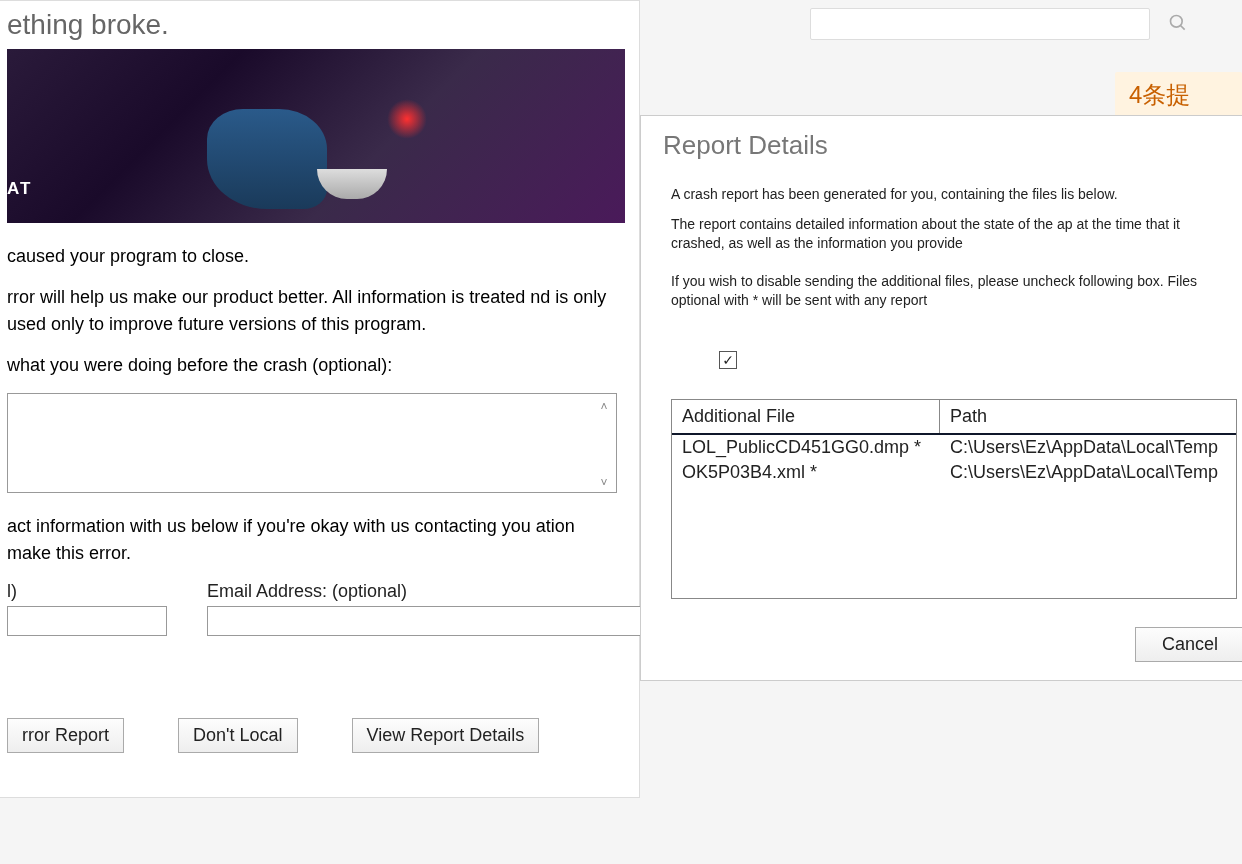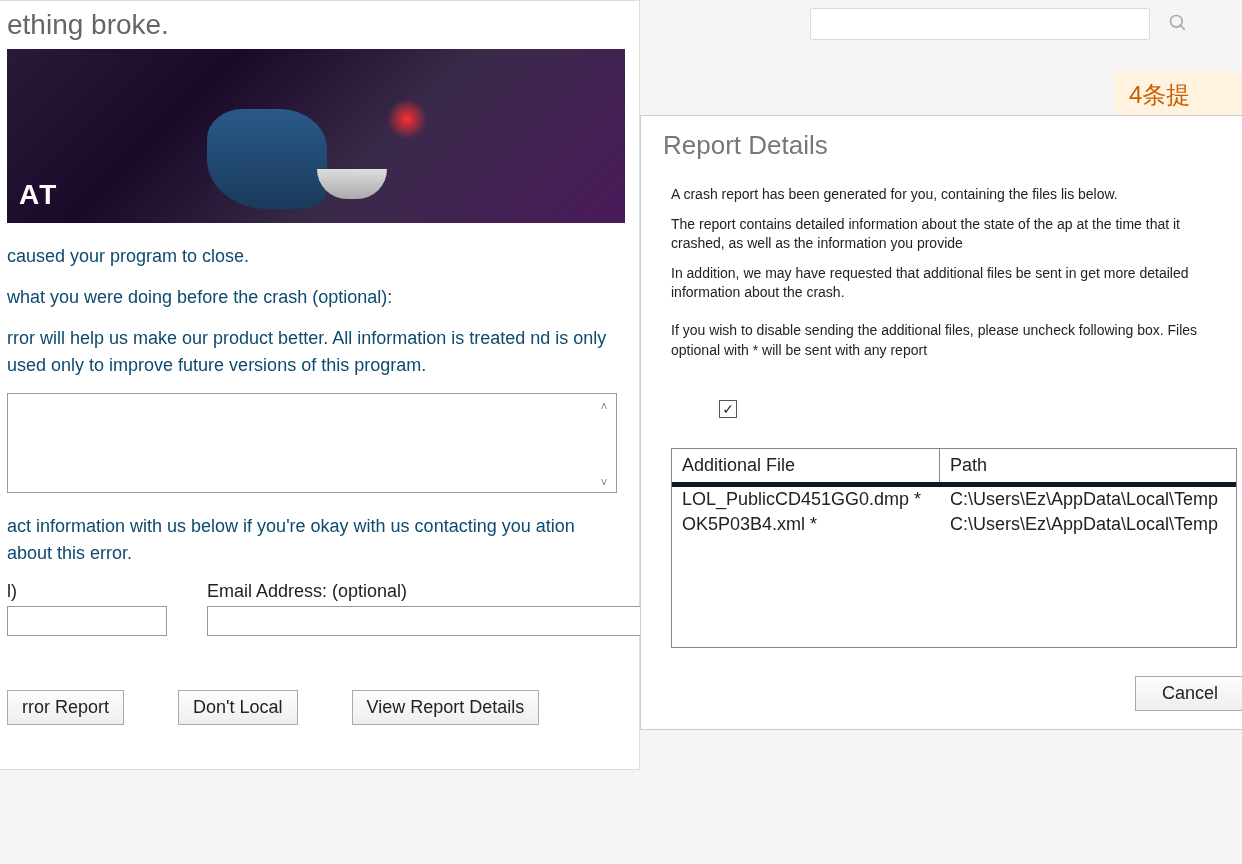--- a/index.html
+++ b/index.html
@@ -61,34 +61,34 @@
       position: absolute;
       left: 310px;
       top: 120px;
       width: 70px;
       height: 30px;
       background: linear-gradient(180deg, #ddd 0%, #aaa 100%);
       border-radius: 0 0 35px 35px;
     }
     .hero-image .at-text {
       position: absolute;
-      left: 12px;
+      left: 0px;
       top: 130px;
       color: #fff;
-      font-size: 28px;
+      font-size: 17px;
       font-weight: bold;
       letter-spacing: 2px;
     }
     .content-area {
       padding: 20px 20px 20px 46px;
     }
     .body-text {
       font-size: 18px;
       line-height: 1.5;
-      color: #0c4a6e;
+      color: #000000;
       margin-bottom: 14px;
     }
     .desc-textarea {
       width: 610px;
       height: 100px;
       margin-left: 0;
       border: 1px solid #999;
       background: #fff;
       padding: 6px;
       font-family: inherit;
@@ -135,21 +135,21 @@
       height: 30px;
       padding: 4px 6px;
       font-family: inherit;
       font-size: 15px;
     }
     .text-input.name-input { width: 160px; }
     .text-input.email-input { width: 440px; }
     .button-row {
       display: flex;
       gap: 54px;
-      margin-top: 54px;
+      margin-top: 82px;
       margin-bottom: 24px;
     }
     .win-button {
       border: 1px solid #aaa;
       background: linear-gradient(180deg, #fdfdfd 0%, #eee 100%);
       font-family: inherit;
       font-size: 18px;
       color: #222;
       padding: 6px 14px;
       cursor: pointer;
@@ -205,21 +205,21 @@
     }
     .file-table {
       border: 1px solid #888;
       margin: 0 0 10px 0;
       height: 200px;
       background: #fff;
       overflow: hidden;
     }
     .file-table-header {
       display: flex;
-      border-bottom: 5px solid #0f172a;
+      border-bottom: 2px solid #0f172a;
     }
     .col-file, .col-path {
       padding: 6px 10px;
       font-size: 18px;
       color: #222;
     }
     .col-file {
       width: 268px;
       border-right: 1px solid #888;
       flex-shrink: 0;
@@ -295,30 +295,30 @@
 
   <div class="hero-image">
     <div class="blue-shape"></div>
     <div class="teeth"></div>
     <div class="glow"></div>
     <div class="at-text">AT</div>
   </div>
 
   <div class="content-area">
     <p class="body-text">caused your program to close.</p>
+    <p class="body-text">rror will help us make our product better. All information is treated nd is only used only to improve future versions of this program.</p>
     <p class="body-text">what you were doing before the crash (optional):</p>
-    <p class="body-text">rror will help us make our product better. All information is treated nd is only used only to improve future versions of this program.</p>
 
     <div class="textarea-wrap">
       <textarea class="desc-textarea" style=""></textarea>
       <div class="scroll-btn up">˄</div>
       <div class="scroll-btn down">˅</div>
     </div>
 
-    <p class="body-text">act information with us below if you're okay with us contacting you ation about this error.</p>
+    <p class="body-text">act information with us below if you're okay with us contacting you ation make this error.</p>
 
     <div class="field-row">
       <div class="field-col">
         <span class="field-label">l)</span>
         <input type="text" class="text-input name-input" value="" style="">
       </div>
       <div class="field-col">
         <span class="field-label">Email Address: (optional)</span>
         <input type="text" class="text-input email-input" value="" style="">
       </div>
@@ -331,21 +331,20 @@
     </div>
   </div>
 </div>
 
 <div class="report-dialog">
   <div class="report-title">Report Details</div>
 
   <div class="report-body">
     <p class="report-text">A crash report has been generated for you, containing the files lis below.</p>
     <p class="report-text">The report contains detailed information about the state of the ap at the time that it crashed, as well as the information you provide</p>
-    <p class="report-text">In addition, we may have requested that additional files be sent in get more detailed information about the crash.</p>
     <p class="report-text" style="margin-top:18px">If you wish to disable sending the additional files, please uncheck following box.  Files optional with * will be sent with any report</p>
 
     <div class="checkbox-row">
       <div class="checkbox-box">
         <span>✓</span>
       </div>
     </div>
 
     <div class="file-table">
       <div class="file-table-header">

